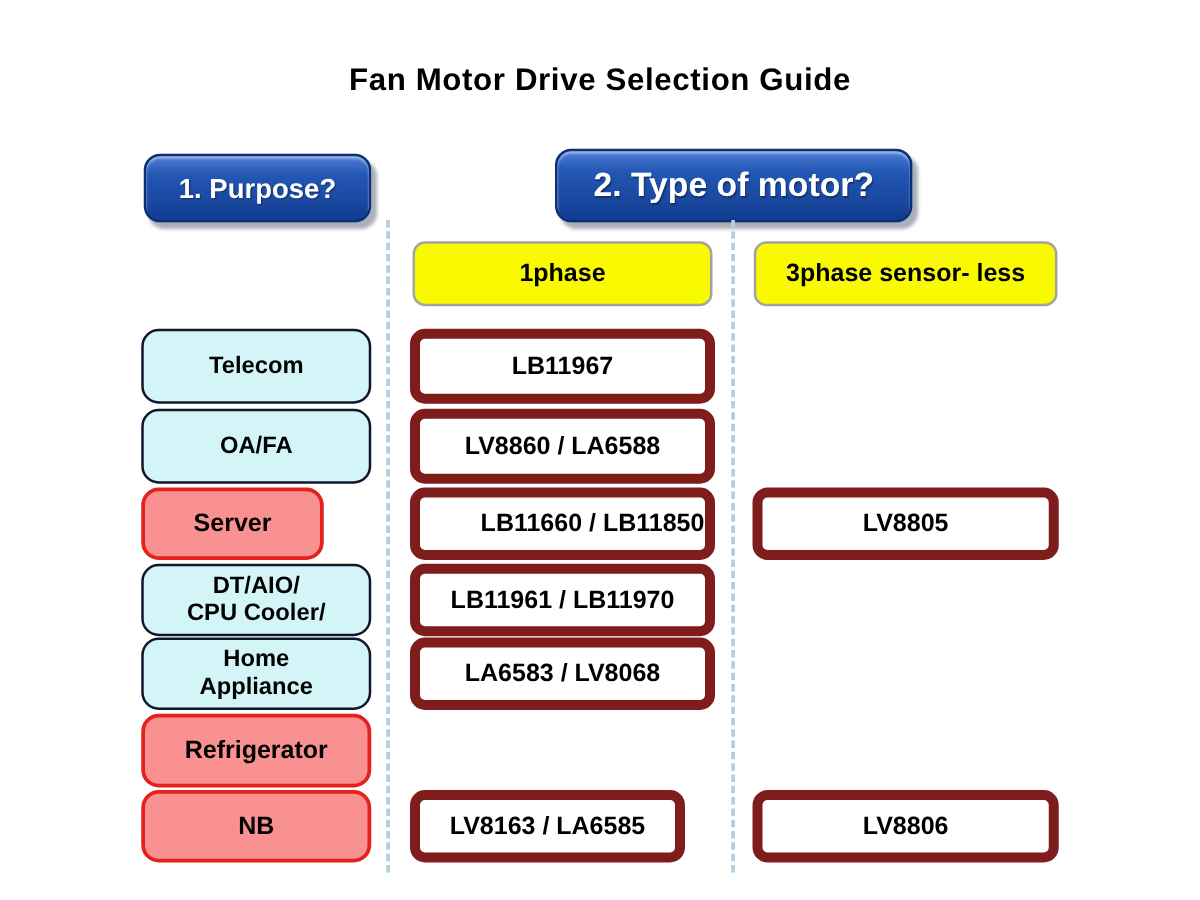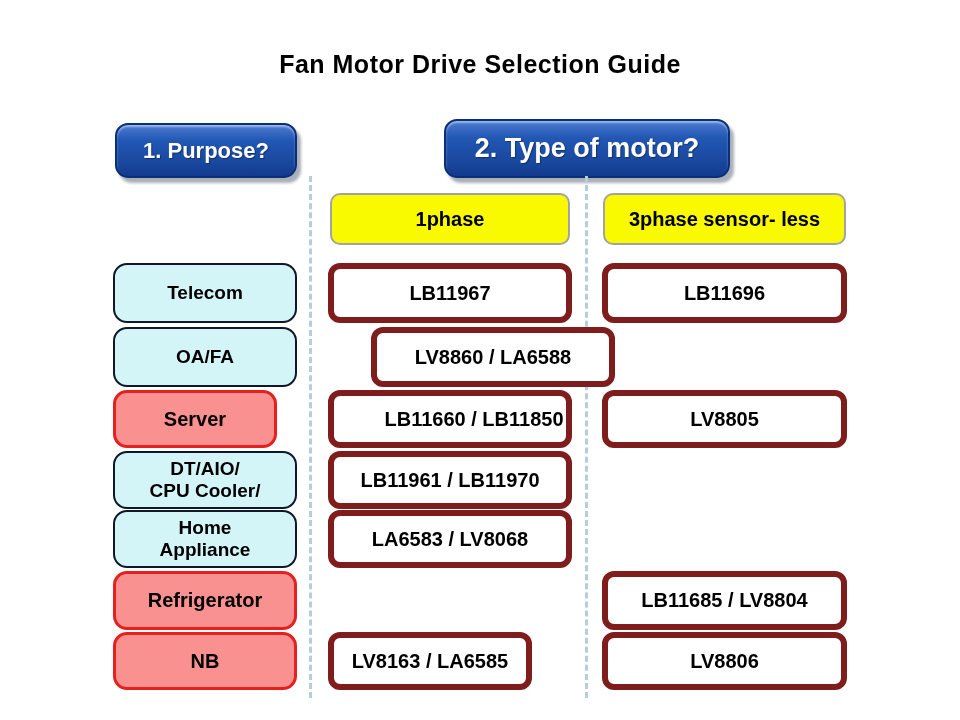--- a/index.html
+++ b/index.html
@@ -18,21 +18,21 @@
     display:flex;align-items:center;justify-content:center;
     box-shadow:4px 5px 3px #aab0b8, inset 0 2px 2px rgba(255,255,255,.45);
     text-shadow:1px 1px 1px rgba(0,0,0,.35);
   }
   .divider{
     position:absolute;width:0;border-left:3px dashed #b5cedb;
   }
   .box{
     position:absolute;box-sizing:border-box;border-radius:12px;
     display:flex;align-items:center;justify-content:center;text-align:center;
-    font-weight:bold;background:#ffffff;border:6px solid #7f1d1d;font-size:20px;
+    font-weight:bold;background:#ffffff;border:8px solid #7f1d1d;font-size:20px;
     line-height:1.15;white-space:pre-line;
   }
   .yellow{background:#f9f900;border:2px solid #a3a3a3;border-radius:10px;}
   .cyan{background:#d4f5f8;border:2px solid #0f172a;border-radius:14px;font-size:19px;}
   .red{background:#f8918f;border:3px solid #e4211e;border-radius:14px;}
 </style>
 </head>
 <body>
 
 <div class="canvas">
@@ -43,33 +43,31 @@
   <div class="step-btn" style="left:444px;top:119px;width:286px;height:59px;font-size:27px;">2. Type of motor?</div>
 
   <div class="divider" style="left:309px;top:176px;height:522px;"></div>
   <div class="divider" style="left:585px;top:176px;height:522px;"></div>
 
   <div class="box yellow" style="left:330px;top:193px;width:240px;height:52px;">1phase</div>
   <div class="box yellow" style="left:603px;top:193px;width:243px;height:52px;">3phase sensor- less</div>
 
   <div class="box cyan" style="left:113px;top:263px;width:184px;height:60px;">Telecom</div>
   <div class="box cyan" style="left:113px;top:327px;width:184px;height:60px;">OA/FA</div>
-  <div class="box red" style="left:113px;top:390px;width:164px;height:58px;">Server</div>
+  <div class="box red" style="left:113px;top:390px;width:146px;height:58px;">Server</div>
   <div class="box cyan" style="left:113px;top:510px;width:184px;height:58px;">Home
 Appliance</div>
   <div class="box cyan" style="left:113px;top:451px;width:184px;height:58px;">DT/AIO/
 CPU Cooler/</div>
   <div class="box red" style="left:113px;top:632px;width:184px;height:58px;">NB</div>
   <div class="box red" style="left:113px;top:571px;width:184px;height:59px;">Refrigerator</div>
 
   <div class="box" style="left:328px;top:263px;width:244px;height:60px;">LB11967</div>
-  <div class="box" style="left:328px;top:327px;width:244px;height:60px;margin-left:43px;">LV8860 / LA6588</div>
+  <div class="box" style="left:328px;top:327px;width:244px;height:60px;">LV8860 / LA6588</div>
   <div class="box" style="left:328px;top:390px;width:244px;height:58px;padding-left:48px;">LB11660 / LB11850</div>
   <div class="box" style="left:328px;top:451px;width:244px;height:58px;">LB11961 / LB11970</div>
   <div class="box" style="left:328px;top:510px;width:244px;height:58px;">LA6583 / LV8068</div>
-  <div class="box" style="left:328px;top:632px;width:204px;height:58px;">LV8163 / LA6585</div>
+  <div class="box" style="left:328px;top:632px;width:220px;height:58px;">LV8163 / LA6585</div>
 
-  <div class="box" style="left:602px;top:263px;width:245px;height:60px;">LB11696</div>
   <div class="box" style="left:602px;top:390px;width:245px;height:58px;">LV8805</div>
-  <div class="box" style="left:602px;top:571px;width:245px;height:59px;">LB11685 / LV8804</div>
   <div class="box" style="left:602px;top:632px;width:245px;height:58px;">LV8806</div>
 
 </div>
 
 </body></html>

